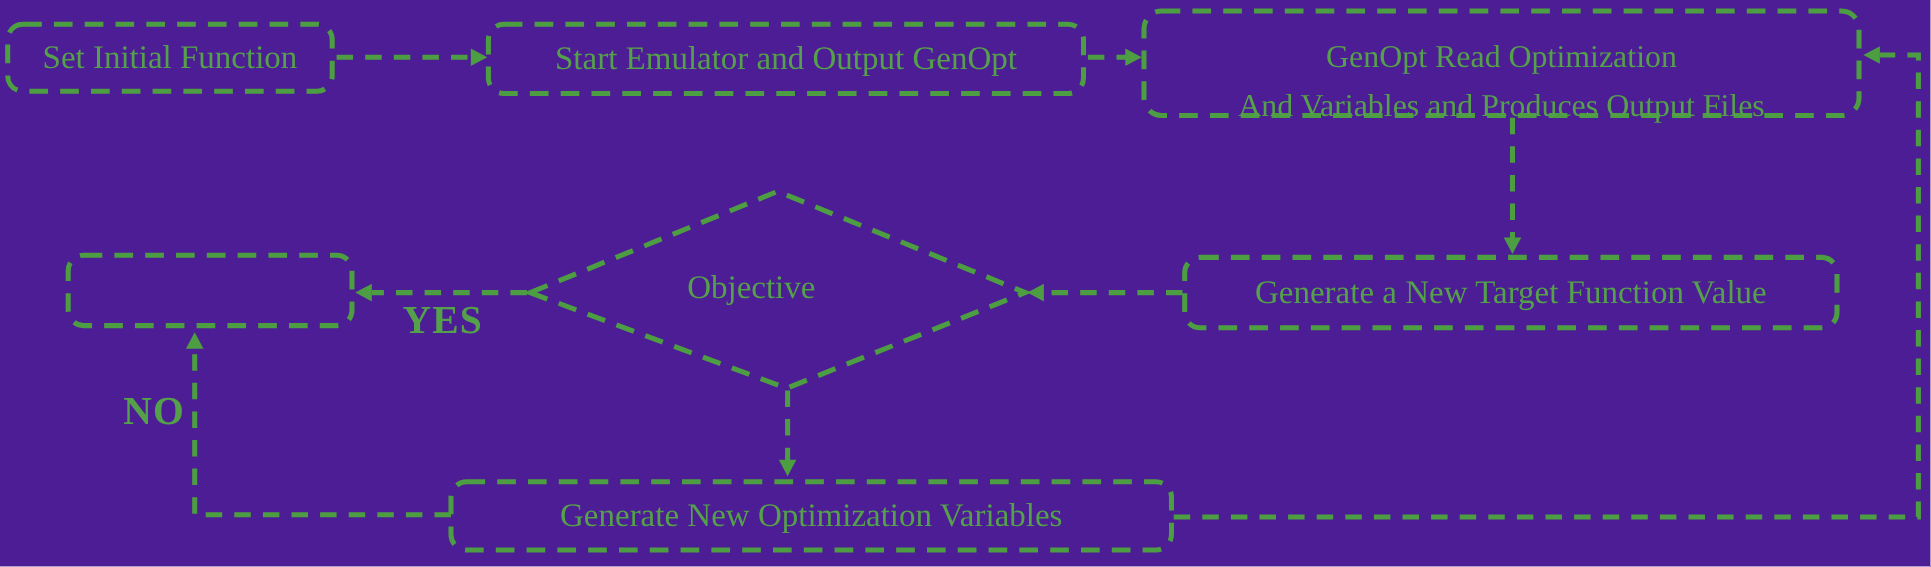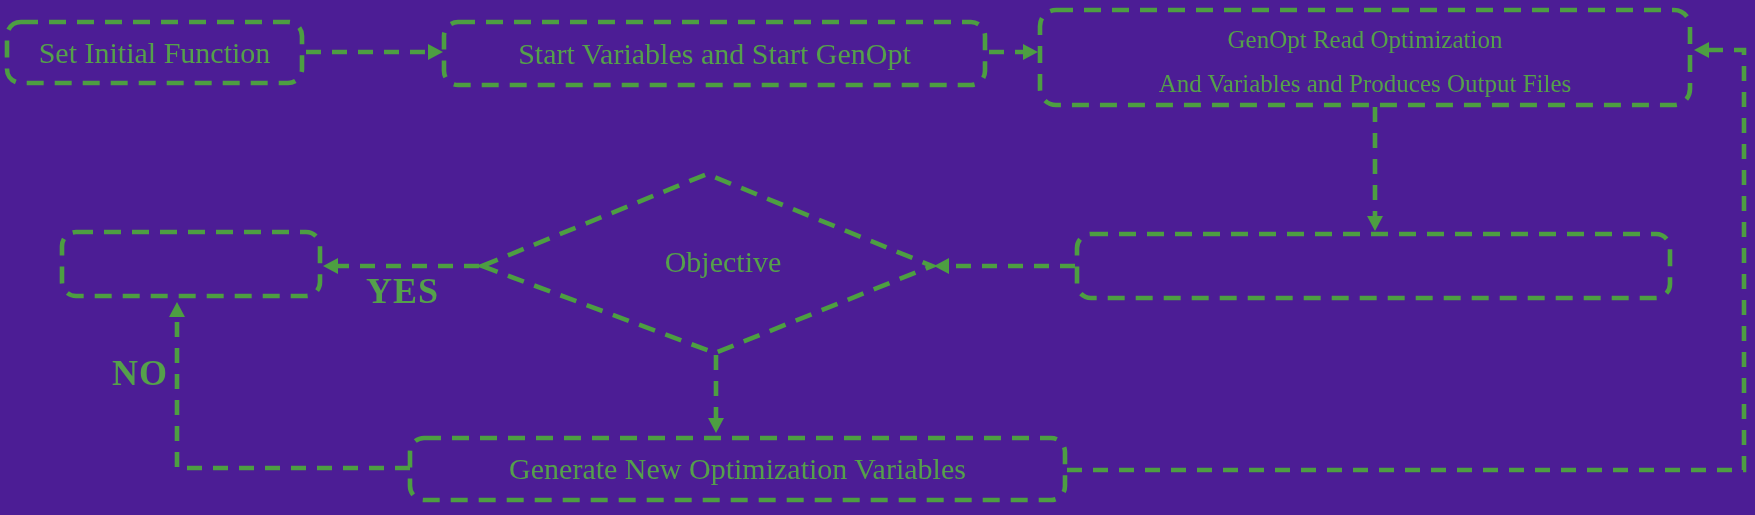--- a/index.html
+++ b/index.html
@@ -71,29 +71,30 @@
 
     <path class="edge" d="M410 468 H177 V317"></path>
     <polygon class="arrow" points="177,302 169,317 185,317"></polygon>
 
     <path class="edge" d="M1067 470 H1744 V50 H1709"></path>
     <polygon class="arrow" points="1694,50 1709,42 1709,58"></polygon>
   </svg>
 
   <div class="lbl" style="left:7px;top:22px;width:295px;height:61px;">Set Initial Function</div>
 
-  <div class="lbl" style="left:444px;top:22px;width:541px;height:63px;">Start Variables and Start GenOpt</div>
+  <div class="lbl" style="left:444px;top:22px;width:541px;height:63px;">Start Emulator and Output GenOpt</div>
 
-  <div class="lbl multi" style="left:1040px;top:14px;width:650px;height:95px;font-size:25px;">
+  <div class="lbl multi" style="left:1040px;top:26px;width:650px;height:95px;font-size:29px;">
     <span class="ln">GenOpt Read Optimization</span>
     <span class="ln">And Variables and Produces Output Files</span>
   </div>
 
+  <div class="lbl" style="left:1077px;top:234px;width:593px;height:64px;">Generate a New Target Function Value</div>
 
-  <div class="lbl multi" style="left:573px;top:192px;width:300px;height:140px;">
+  <div class="lbl multi" style="left:533px;top:192px;width:300px;height:140px;">
     <span class="ln">Objective</span>
   </div>
 
 
   <div class="lbl" style="left:410px;top:438px;width:655px;height:62px;">Generate New Optimization Variables</div>
 
   <div class="branch" style="left:366px;top:270px;">YES</div>
 
   <div class="branch" style="left:112px;top:352px;">NO</div>
 

